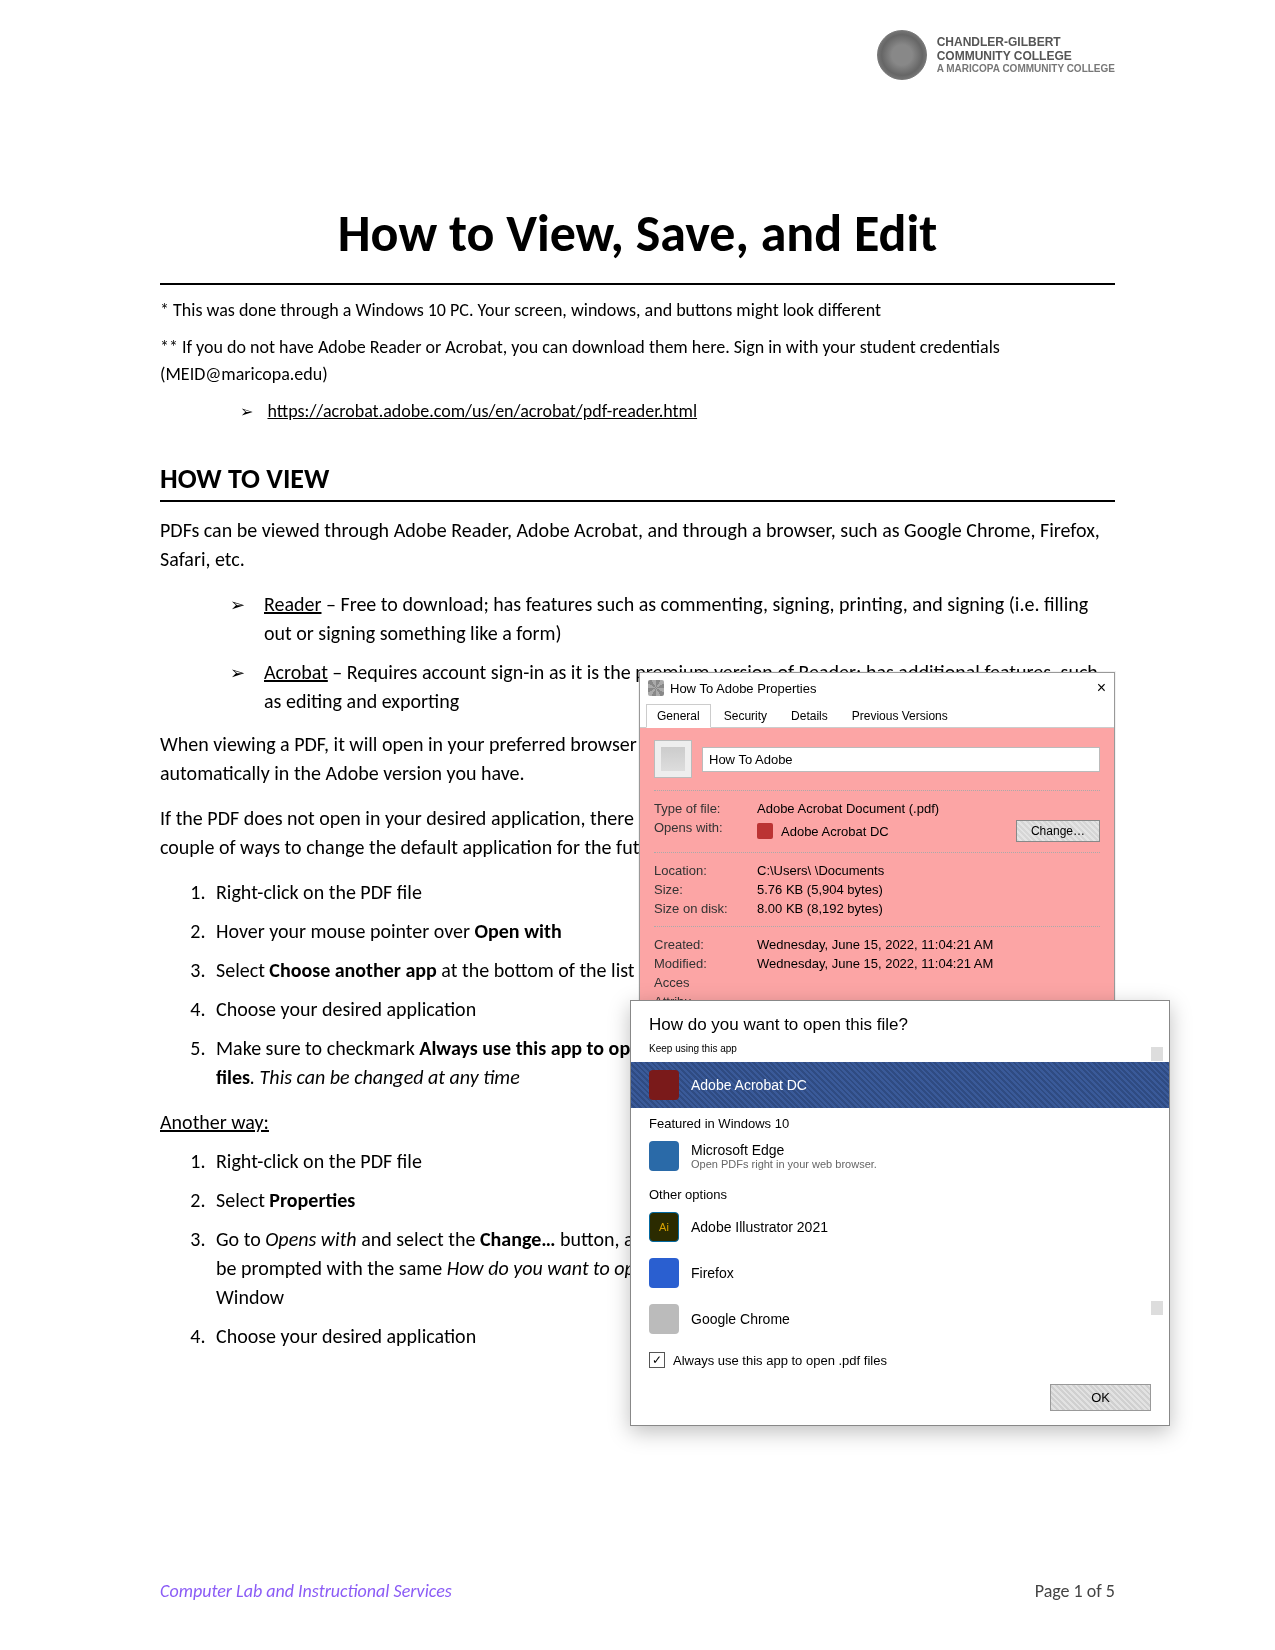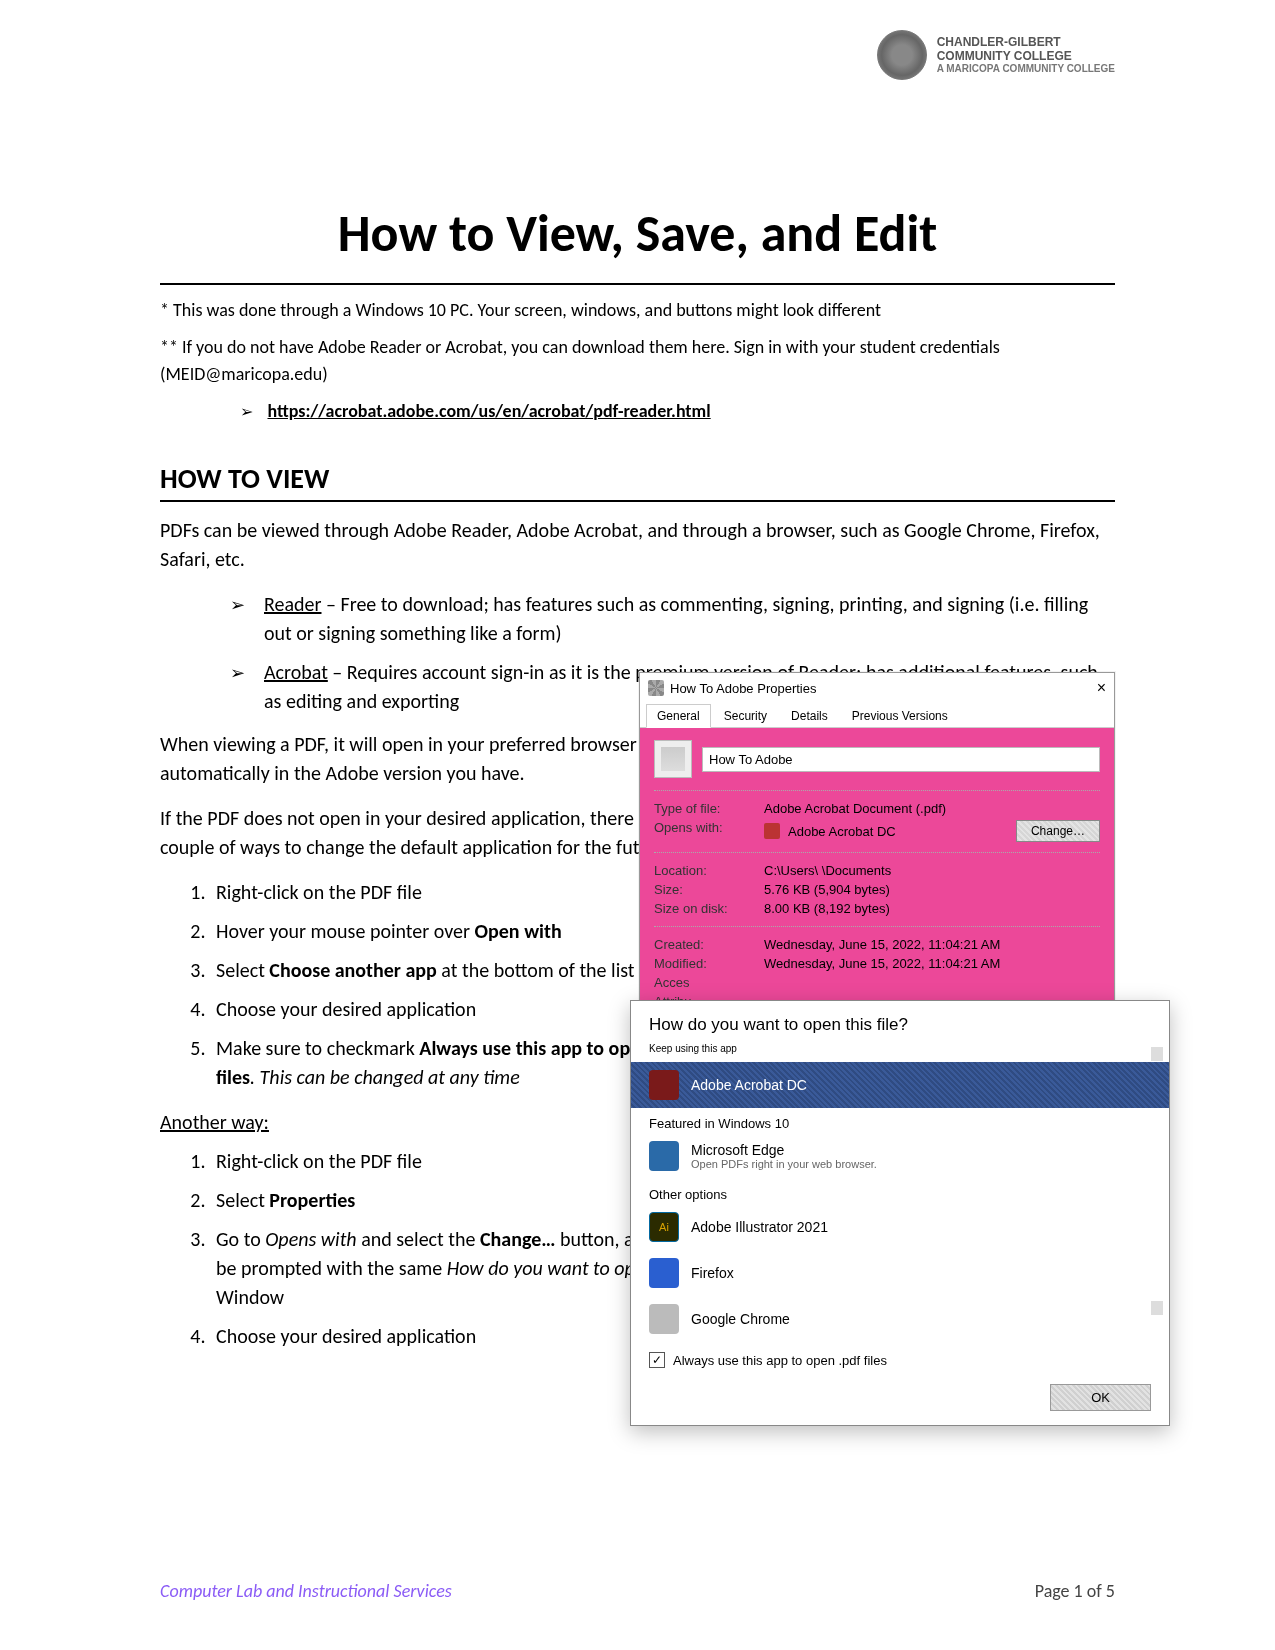--- a/index.html
+++ b/index.html
@@ -56,21 +56,21 @@
       line-height: 1.5;
       margin-top: 10px;
     }
     .notes p { margin-bottom: 10px; }
     .link-indent { margin-left: 80px; margin-top: 6px; }
     .link-indent::before {
       content: "➢";
       margin-right: 10px;
       font-size: 16px;
     }
-    .link-indent a { color: #000; text-decoration: underline; font-weight: bold; }
+    .link-indent a { color: #000; text-decoration: underline; }
     h2.section {
       font-size: 28px;
       font-weight: bold;
       margin-top: 36px;
       margin-bottom: 4px;
     }
     .section-rule {
       border: none;
       border-top: 2px solid #000;
       margin-bottom: 14px;
@@ -146,40 +146,40 @@
       font-size: 12px;
       margin-right: 2px;
       position: relative;
       top: 1px;
     }
     .props-tabs .tab.active {
       border: 1px solid #ccc;
       border-bottom: 1px solid #fff;
       background: #fff;
     }
-    .props-body { padding: 12px 14px; background: #ec4899; }
+    .props-body { padding: 12px 14px; background: #fca5a5; }
     .file-row {
       display: flex; align-items: center; gap: 10px;
       margin-bottom: 12px;
     }
     .file-icon {
       width: 38px; height: 38px;
       border: 1px solid #bbb;
       background: #eee;
       position: relative;
     }
     .file-icon::after{
       content:""; position:absolute; inset:6px;
       background: linear-gradient(#ccc,#ddd);
     }
     .file-name-box {
       flex: 1; border: 1px solid #bbb; padding: 4px 6px;
       background: #fff;
     }
-    .kv { display: grid; grid-template-columns: 95px 1fr; gap: 6px 15px; margin-bottom:4px; }
+    .kv { display: grid; grid-template-columns: 95px 1fr; gap: 6px 8px; margin-bottom:4px; }
     .kv .k { color:#333; }
     .divider { border-top: 1px dotted #aaa; margin: 10px 0; }
     .opens-row { display:flex; align-items:center; gap:8px; }
     .app-icon-sm { width:16px; height:16px; background:#b33; border-radius:2px; }
     .change-btn {
       margin-left: auto;
       padding: 3px 14px;
       border: 1px solid #888;
       background: repeating-linear-gradient(45deg,#d6d6d6,#d6d6d6 2px,#e4e4e4 2px,#e4e4e4 4px);
       font-size: 12px;

